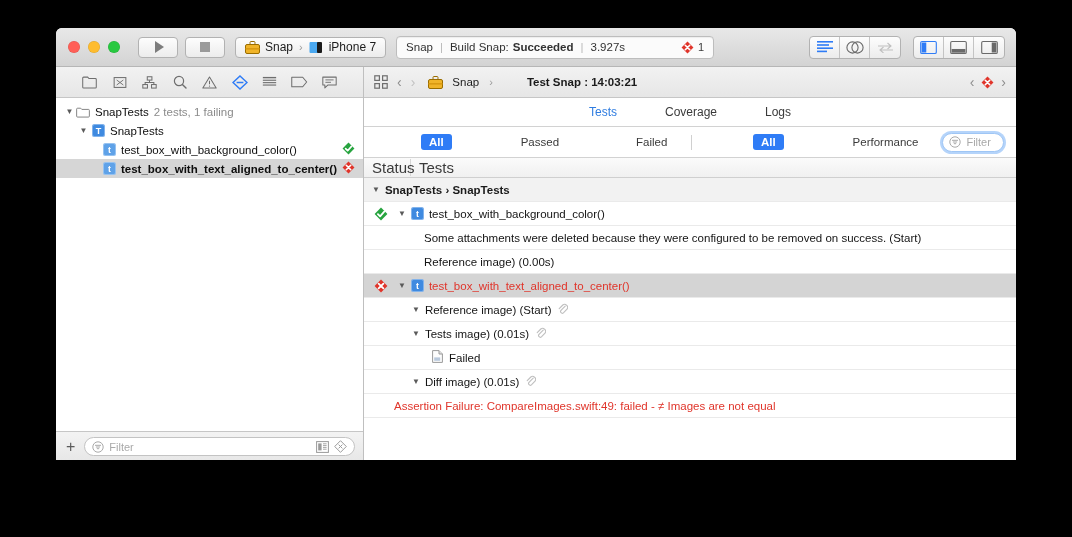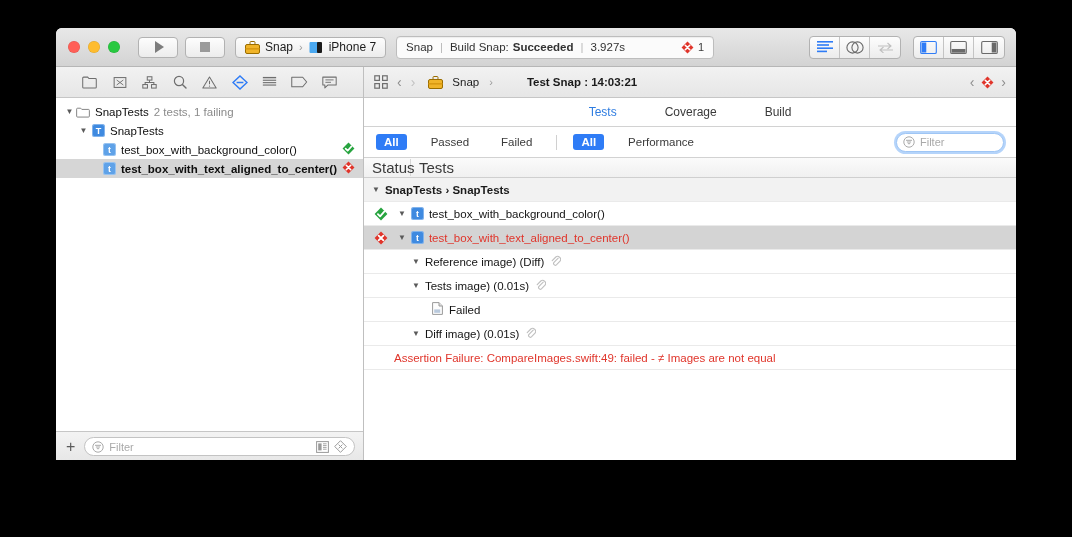--- a/index.html
+++ b/index.html
@@ -185,21 +185,21 @@
   .tab.active { color: #2e7ce0; }
 
   .filterbar {
     height: 30px;
     border-bottom: 1px solid #d2d2d2;
     display: flex; align-items: center;
     padding: 0 12px; gap: 16px;
     background: #fff;
     font-size: 11.5px;
   }
-  .pill { padding: 2px 8px; border-radius: 3px; color: #3a3a3a; }
+  .pill { padding: 2px 8px; border-radius: 3px; color: #3a3a3a; margin-left: 45px; }
   .pill.on { background: #2f7cf6; color: #fff; font-weight: bold; }
   .vsep { width: 1px; height: 15px; background: #d0d0d0; }
   .search-box {
     margin-left: auto;
     width: 108px; height: 19px;
     background: #fff;
     border: 1px solid #9fc6f5;
     border-radius: 10px;
     display: flex; align-items: center; gap: 5px;
     padding: 0 6px;
@@ -492,21 +492,21 @@
               <path d="M4.6 4.6 L9.4 9.4 M9.4 4.6 L4.6 9.4" stroke="#fff" stroke-width="1.8" stroke-linecap="round"></path>
             </svg>
           </span>
           <span class="chev-nav">›</span>
         </span>
       </div>
 
       <div class="tabs">
         <span class="tab active">Tests</span>
         <span class="tab">Coverage</span>
-        <span class="tab">Build</span>
+        <span class="tab">Logs</span>
       </div>
 
       <div class="filterbar">
         <span class="pill on">All</span>
         <span class="pill">Passed</span>
         <span class="pill">Failed</span>
         <span class="vsep"></span>
         <span class="pill on">All</span>
         <span class="pill">Performance</span>
         <span class="search-box">
@@ -535,37 +535,43 @@
             <svg width="14" height="14" viewBox="0 0 14 14">
               <path d="M7 0.6 L13.4 7 L7 13.4 L0.6 7 Z" fill="#27a43f"></path>
               <path d="M3.9 7.1 L6.1 9.4 L10.2 4.7" fill="none" stroke="#fff" stroke-width="1.8" stroke-linecap="round" stroke-linejoin="round"></path>
             </svg>
           </span>
           <span class="grp-arrow">▼</span>
           <span class="t-badge">t</span>
           <span class="res-text">test_box_with_background_color()</span>
         </div>
 
-
+        <div class="res-row" style="padding-left:60px">
+          <span class="res-text">Some attachments were deleted because they were configured to be removed on success. (Start)</span>
+        </div>
+
+        <div class="res-row" style="padding-left:60px">
+          <span class="res-text">Reference image) (0.00s)</span>
+        </div>
 
         <div class="res-row selected">
           <span class="status-col">
             <svg width="14" height="14" viewBox="0 0 14 14">
               <path d="M7 0.6 L13.4 7 L7 13.4 L0.6 7 Z" fill="#e0352b"></path>
               <path d="M4.6 4.6 L9.4 9.4 M9.4 4.6 L4.6 9.4" stroke="#fff" stroke-width="1.8" stroke-linecap="round"></path>
             </svg>
           </span>
           <span class="grp-arrow">▼</span>
           <span class="t-badge">t</span>
           <span class="res-text fail">test_box_with_text_aligned_to_center()</span>
         </div>
 
         <div class="res-row" style="padding-left:48px">
           <span class="grp-arrow">▼</span>
-          <span class="res-text">Reference image) (Diff)</span>
+          <span class="res-text">Reference image) (Start)</span>
           <span class="paperclip">
             <svg width="11" height="12" viewBox="0 0 11 12">
               <path d="M8.2 3.2 L4 7.4 a1.7 1.7 0 0 0 2.4 2.4 L10 6.2 a3 3 0 0 0 -4.2 -4.2 L2.2 5.6" fill="none" stroke="#8a8a8a" stroke-width="1.1" stroke-linecap="round"></path>
             </svg>
           </span>
         </div>
 
 
         <div class="res-row" style="padding-left:48px">
           <span class="grp-arrow">▼</span>

